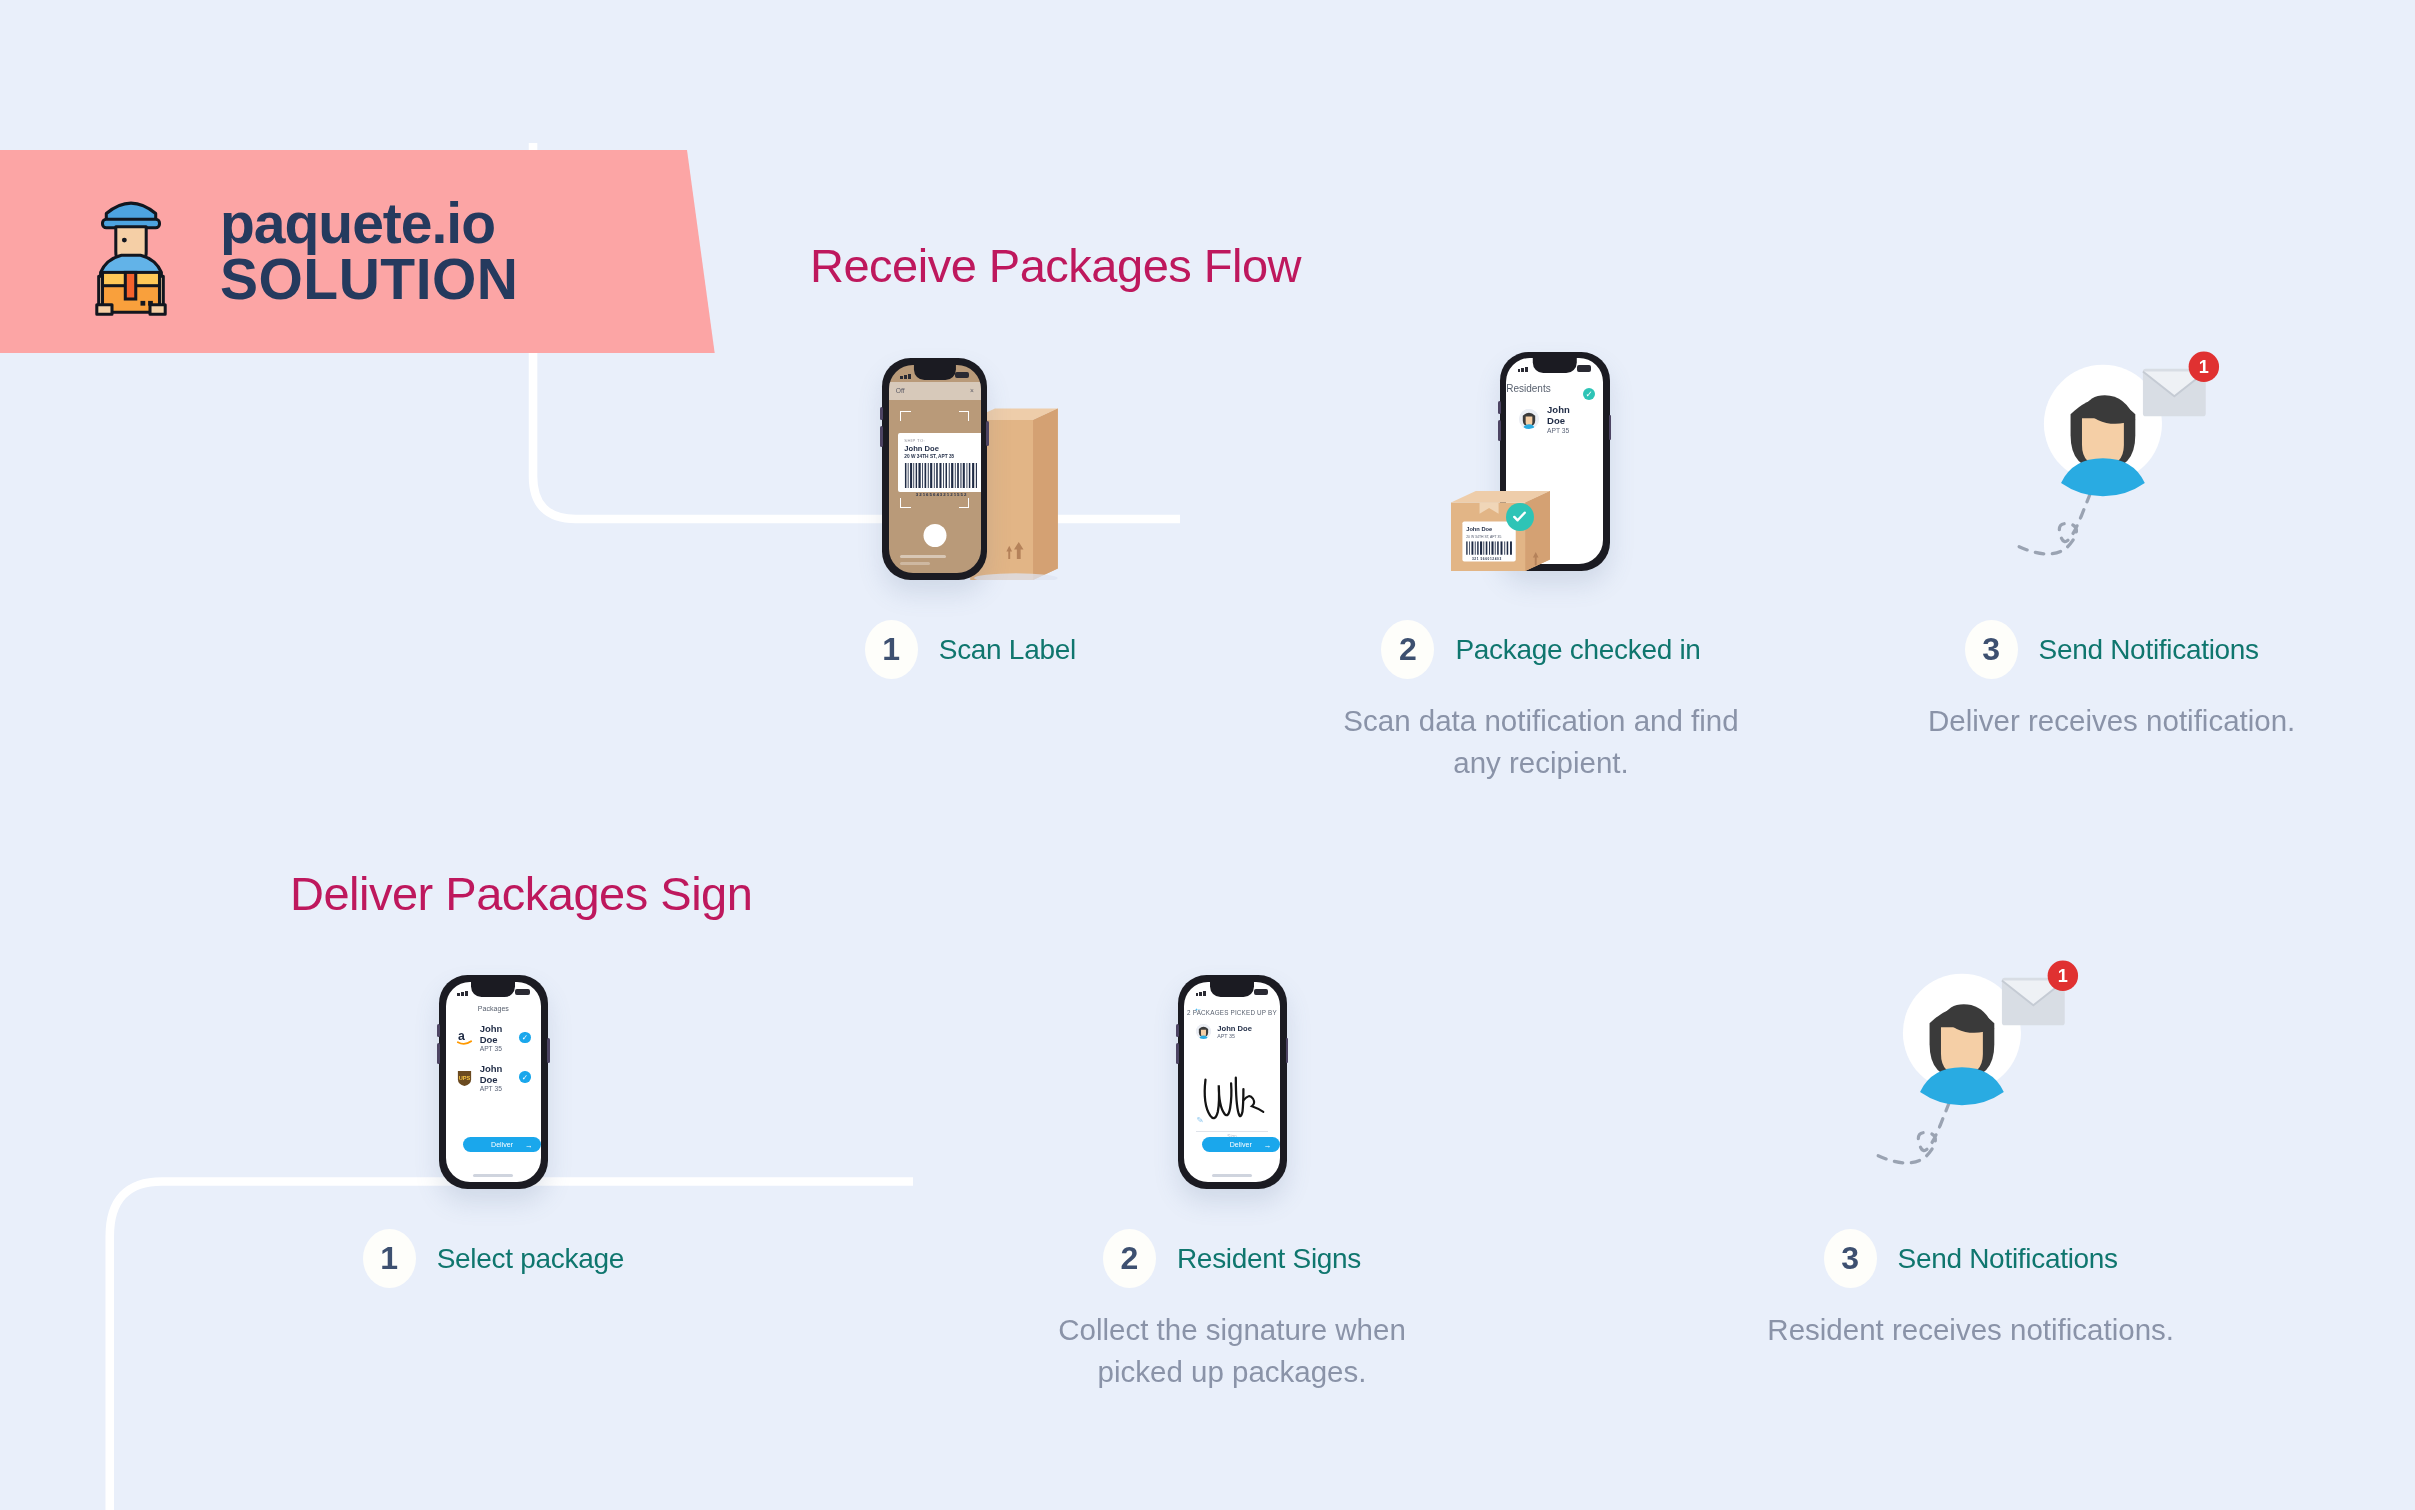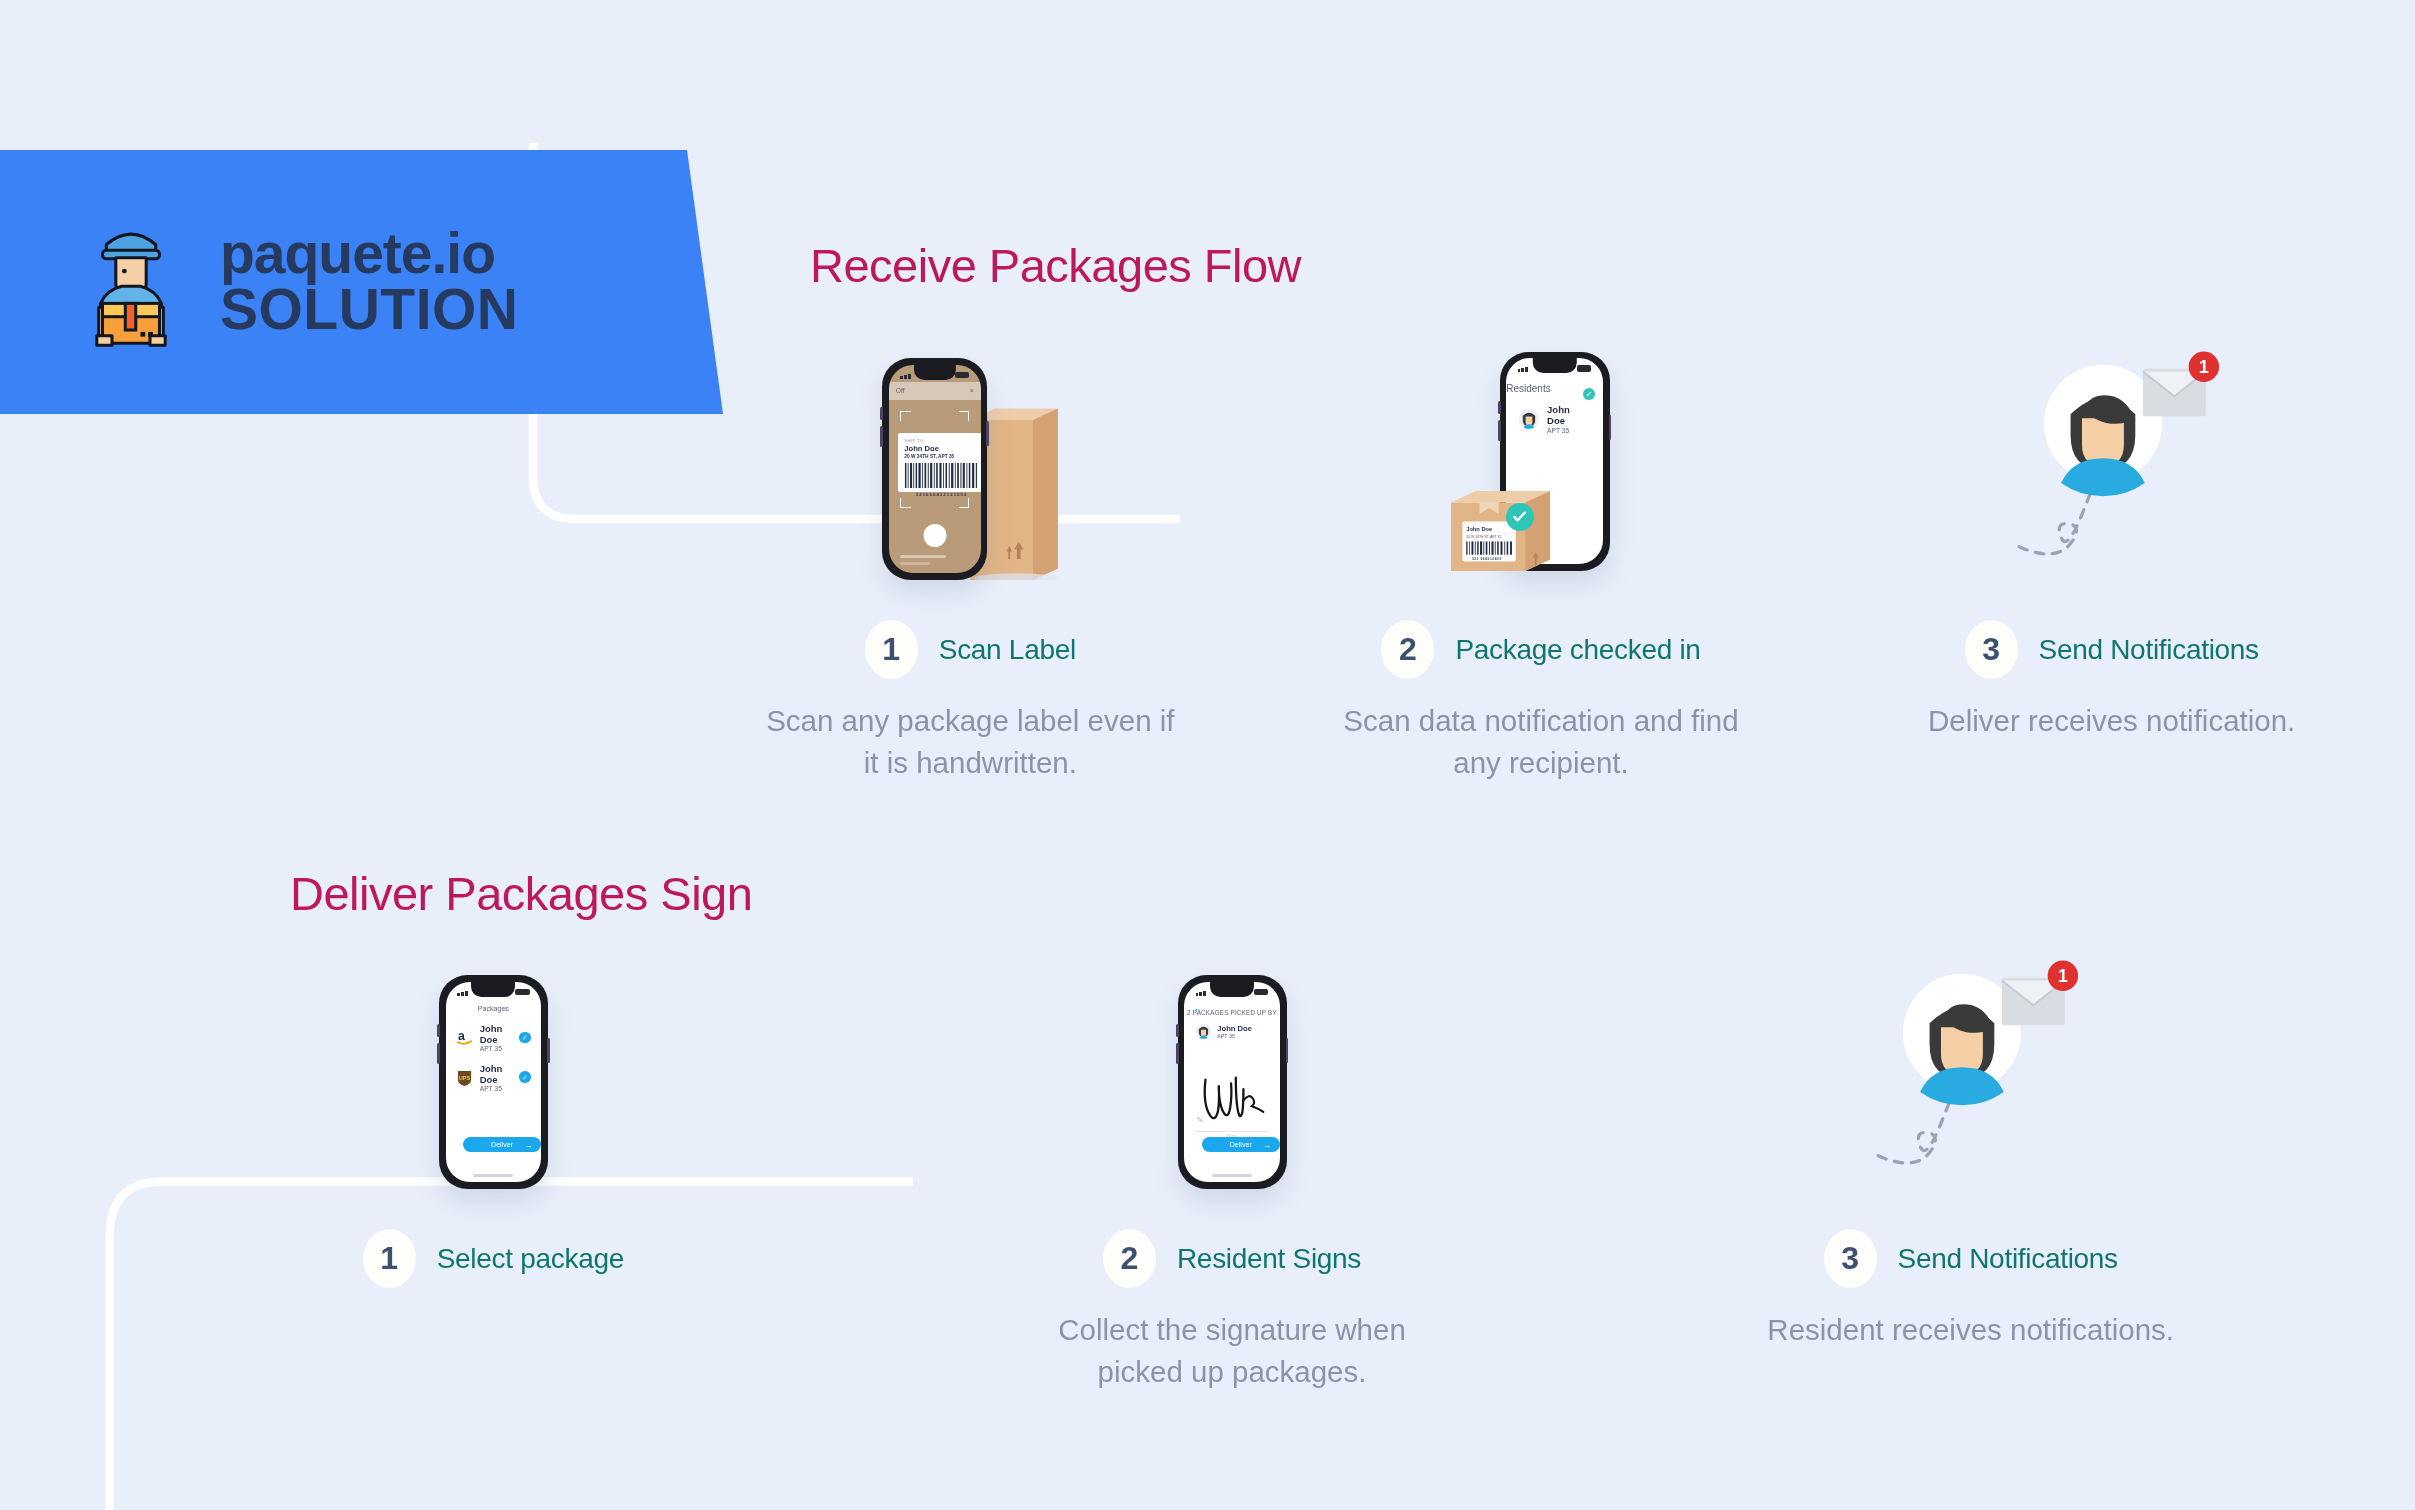--- a/index.html
+++ b/index.html
@@ -11,22 +11,22 @@
     position:relative;
   }
 
   
   .connector { position:absolute; pointer-events:none; }
   #connector-top { left:514px; top:143px; width:666px; height:476px; }
   #connector-bottom { left:57px; top:1170px; width:856px; height:342px; }
 
   
   #logo-banner {
-    position:absolute; left:0; top:150px; width:723px; height:264px;
-    background:#3b82f6;
+    position:absolute; left:0; top:150px; width:723px; height:203px;
+    background:#fca5a5;
     clip-path: polygon(0 0, 687px 0, 723px 264px, 0 264px);
     display:flex; align-items:center; gap:32px; padding-left:74px;
     z-index:5;
   }
   #logo-mark { width:114px; height:133px; flex:0 0 auto; }
   #logo-text { line-height:0.98; }
   .logo-line1 {
     font-size:57px; font-weight:bold; color:#253a5e; letter-spacing:-1px;
   }
   .logo-line2 {
@@ -296,21 +296,20 @@
           <path d="M46 158 l5 -8 5 8 -3 0 0 10 -4 0 0 -10 z" fill="#b5825a"></path>
           <path d="M38 160 l3 -6 3 6 -2 0 0 8 -2 0 0 -8 z" fill="#b5825a"></path>
           <ellipse cx="48" cy="188" rx="44" ry="5" fill="#dde4f2" opacity="0.75"></ellipse>
         </svg>
       </div>
     </div>
     <div class="step-headline">
       <div class="step-num">1</div>
       <div class="step-title">Scan Label</div>
     </div>
-    <div class="step-desc">Scan any package label even if it is handwritten.</div>
   </div>
 
   <div class="step">
     <div class="step-art">
       <div style="position:relative; width:181px; height:238px;">
         <div class="phone" id="phone-residents" style="position:absolute; left:49px; top:9.5px;">
           <div class="phone-screen">
             <div class="notch"></div>
             <div class="statusbar">
               <span><i class="sbar-dot" style="height:2.9px"></i><i class="sbar-dot" style="height:3.8px"></i><i class="sbar-dot" style="height:4.8px"></i></span>

